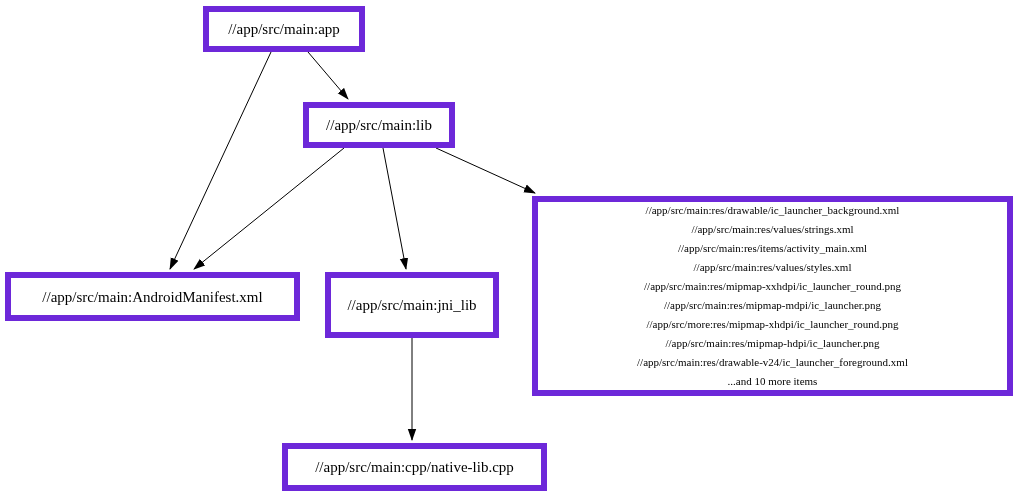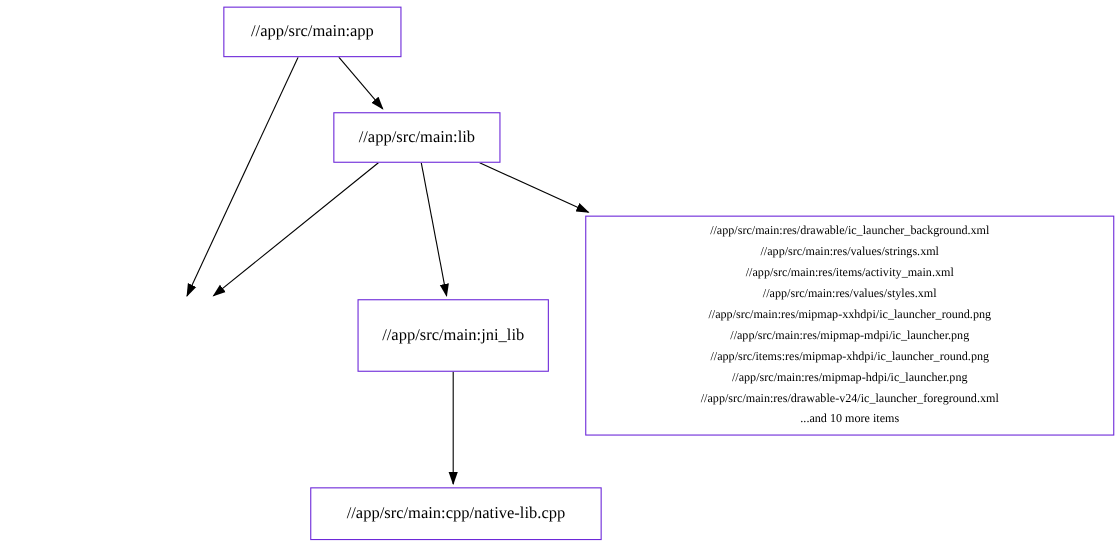--- a/index.html
+++ b/index.html
@@ -19,21 +19,21 @@
   .edges-layer {
     position: absolute;
     left: 0;
     top: 0;
     width: 1018px;
     height: 496px;
   }
   .node {
     position: absolute;
     box-sizing: border-box;
-    border: 1px solid #6d28d9;
+    border: 6px solid #6d28d9;
     background: #ffffff;
     display: flex;
     align-items: center;
     justify-content: center;
     text-align: center;
     font-size: 15px;
     line-height: 1.2;
     white-space: nowrap;
   }
   .node-app            { left: 203px; top: 6px;   width: 162px; height: 46px; }
@@ -78,33 +78,36 @@
   </svg>
 
   <div class="node node-app">
     <span>//app/src/main:app</span>
   </div>
 
   <div class="node node-lib">
     <span>//app/src/main:lib</span>
   </div>
 
+  <div class="node node-manifest">
+    <span>//app/src/main:AndroidManifest.xml</span>
+  </div>
 
   <div class="node node-jni-lib">
     <span>//app/src/main:jni_lib</span>
   </div>
 
   <div class="node node-res-group">
     <span class="res-line">//app/src/main:res/drawable/ic_launcher_background.xml</span>
     <span class="res-line">//app/src/main:res/values/strings.xml</span>
     <span class="res-line">//app/src/main:res/items/activity_main.xml</span>
     <span class="res-line">//app/src/main:res/values/styles.xml</span>
     <span class="res-line">//app/src/main:res/mipmap-xxhdpi/ic_launcher_round.png</span>
     <span class="res-line">//app/src/main:res/mipmap-mdpi/ic_launcher.png</span>
-    <span class="res-line">//app/src/items:res/mipmap-xhdpi/ic_launcher_round.png</span>
+    <span class="res-line">//app/src/more:res/mipmap-xhdpi/ic_launcher_round.png</span>
     <span class="res-line">//app/src/main:res/mipmap-hdpi/ic_launcher.png</span>
     <span class="res-line">//app/src/main:res/drawable-v24/ic_launcher_foreground.xml</span>
     <span class="res-line">...and 10 more items</span>
   </div>
 
   <div class="node node-native-lib-cpp">
     <span>//app/src/main:cpp/native-lib.cpp</span>
   </div>
 
 </div>

